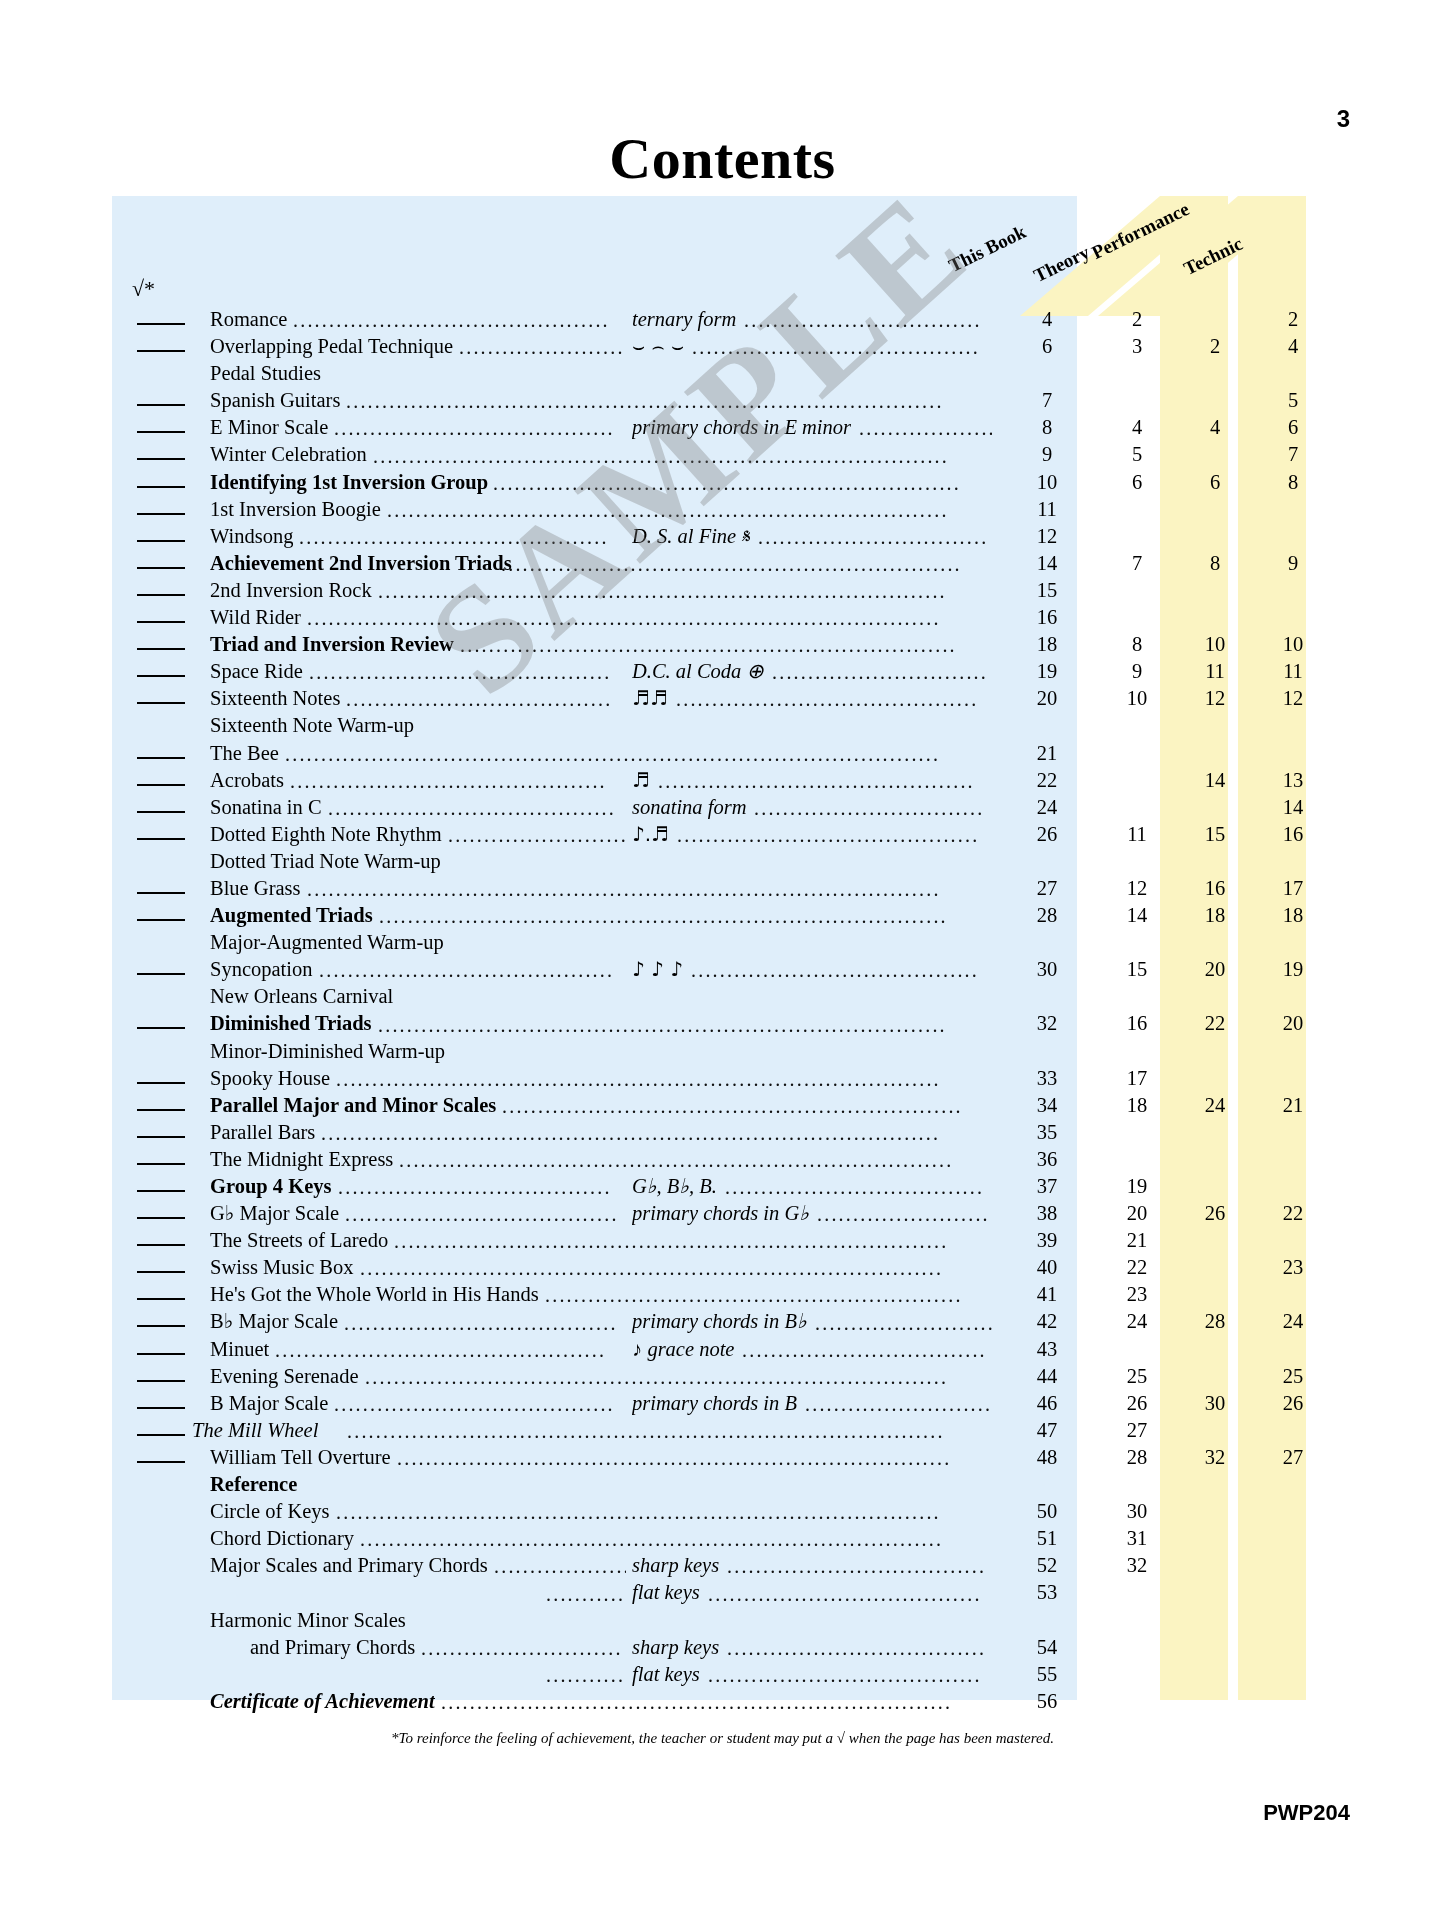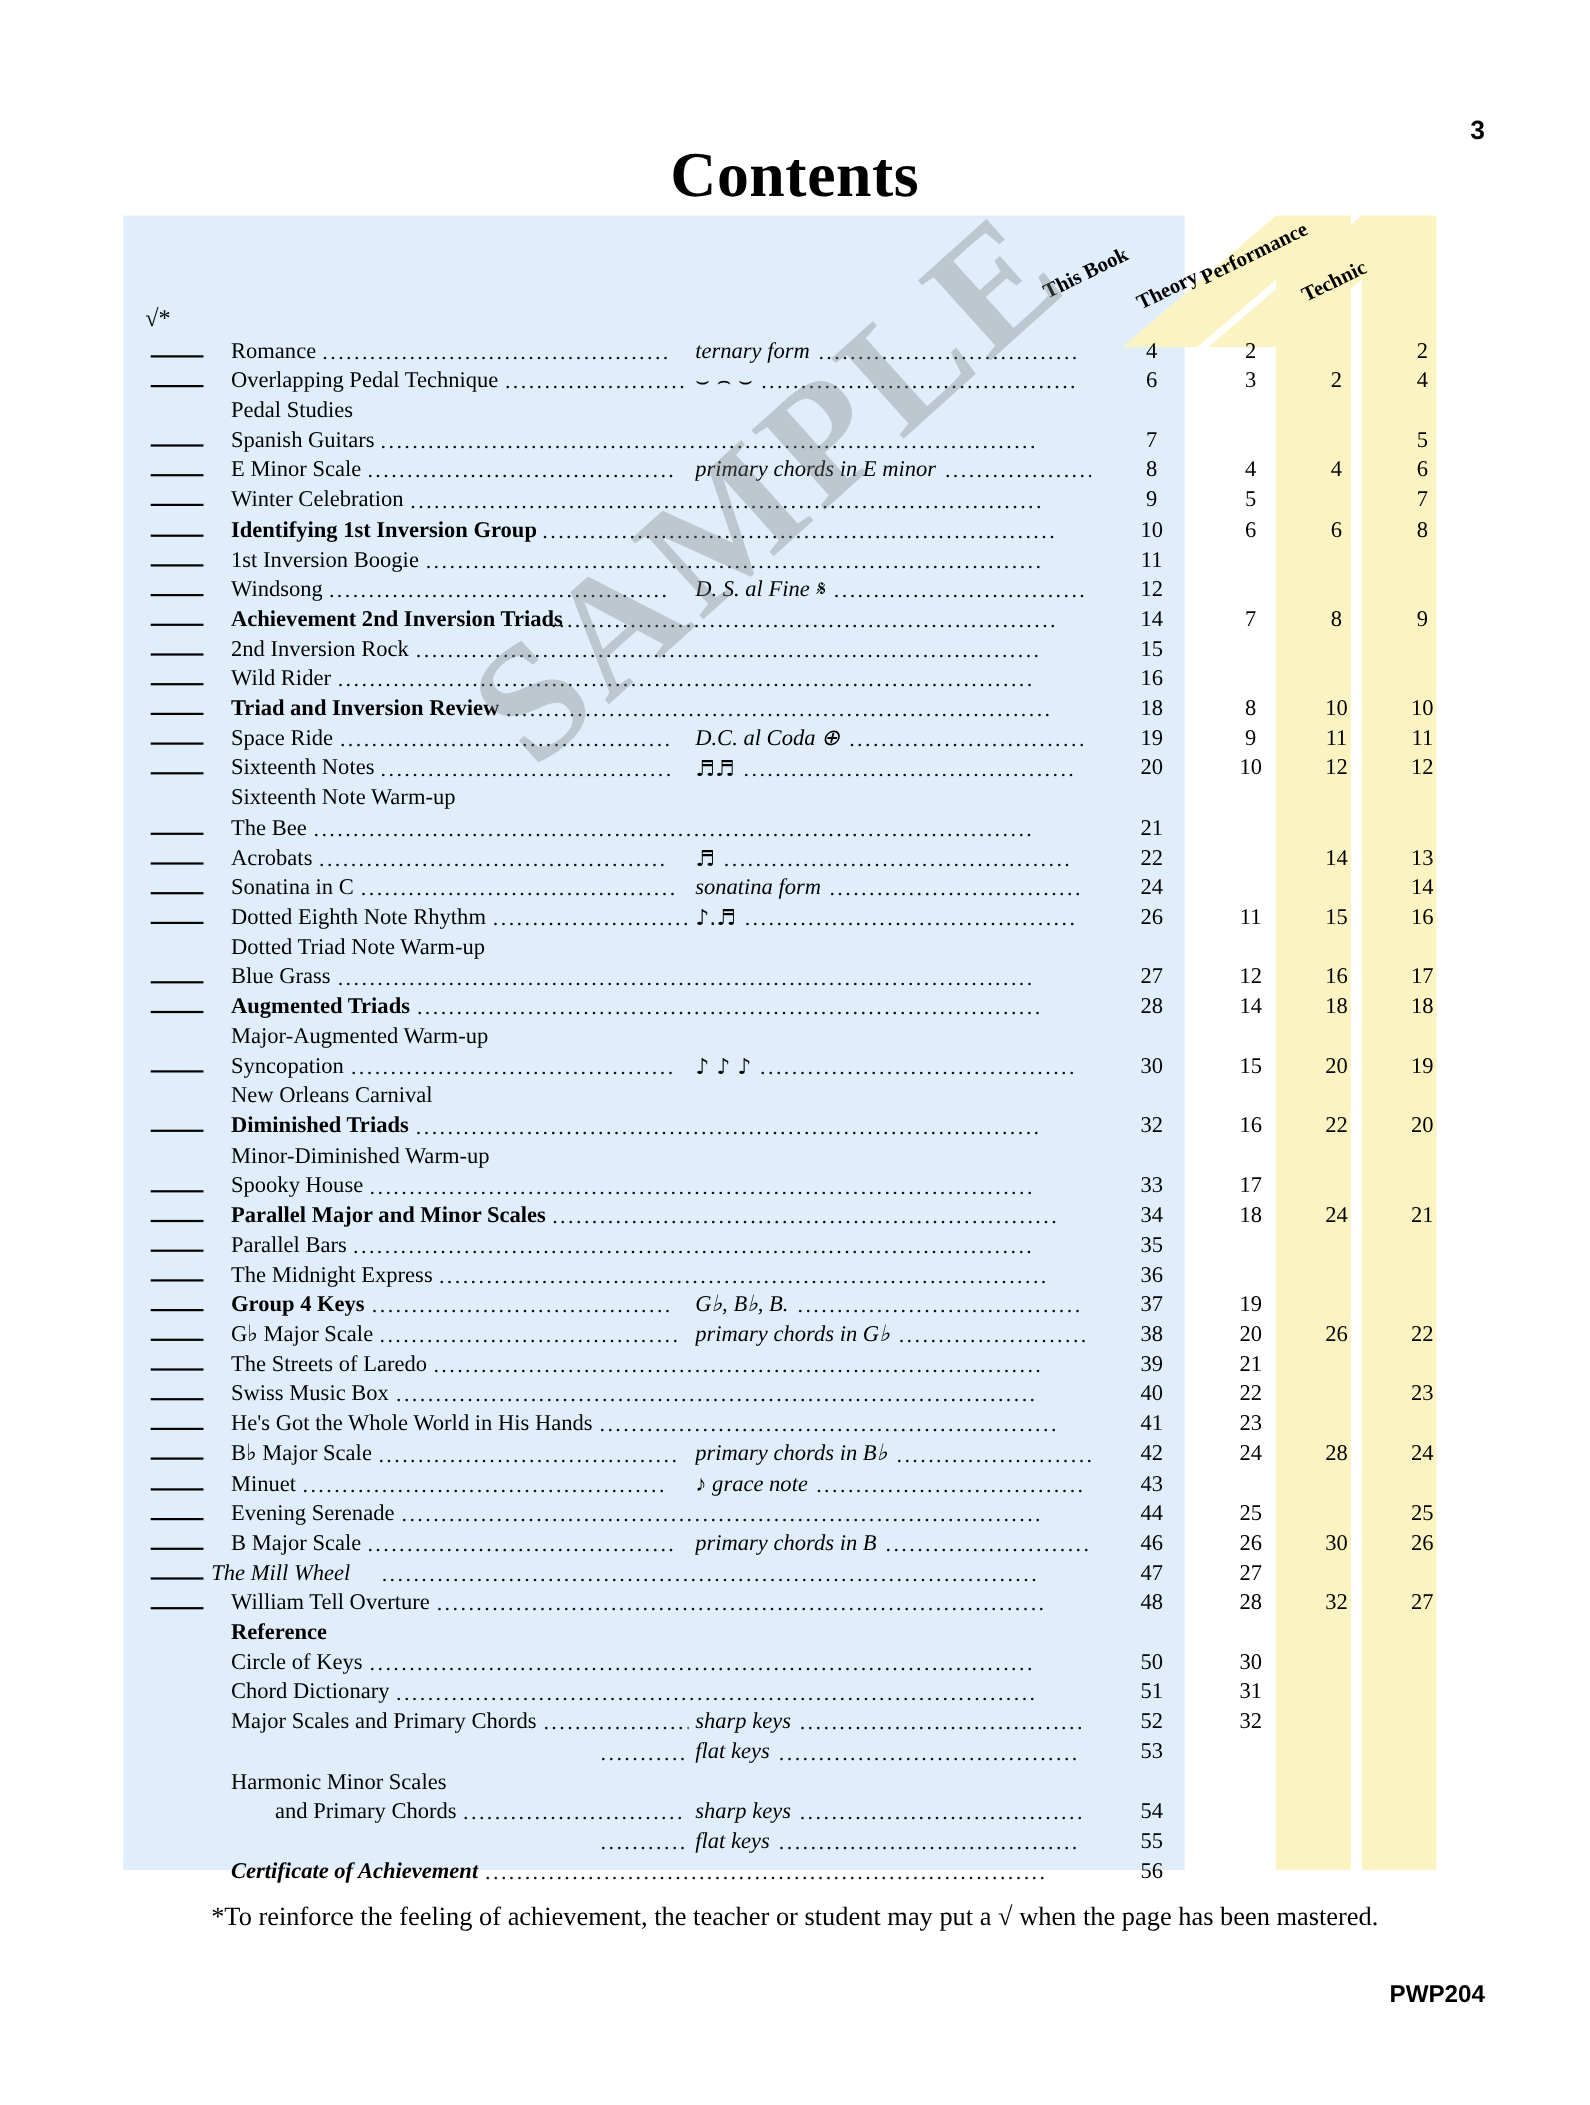--- a/index.html
+++ b/index.html
@@ -182,21 +182,22 @@
     letter-spacing: 6px;
     pointer-events: none;
   }
 
   .footnote {
     position: absolute;
     left: 0;
     width: 1445px;
     top: 1730px;
     text-align: center;
-    font-size: 24px;
+    font-size: 15px;
+    font-style: italic;
   }
   .code {
     position: absolute;
     right: 95px;
     top: 1800px;
     font-family: "Liberation Sans", sans-serif;
     font-weight: bold;
     font-size: 22px;
   }
 </style>

